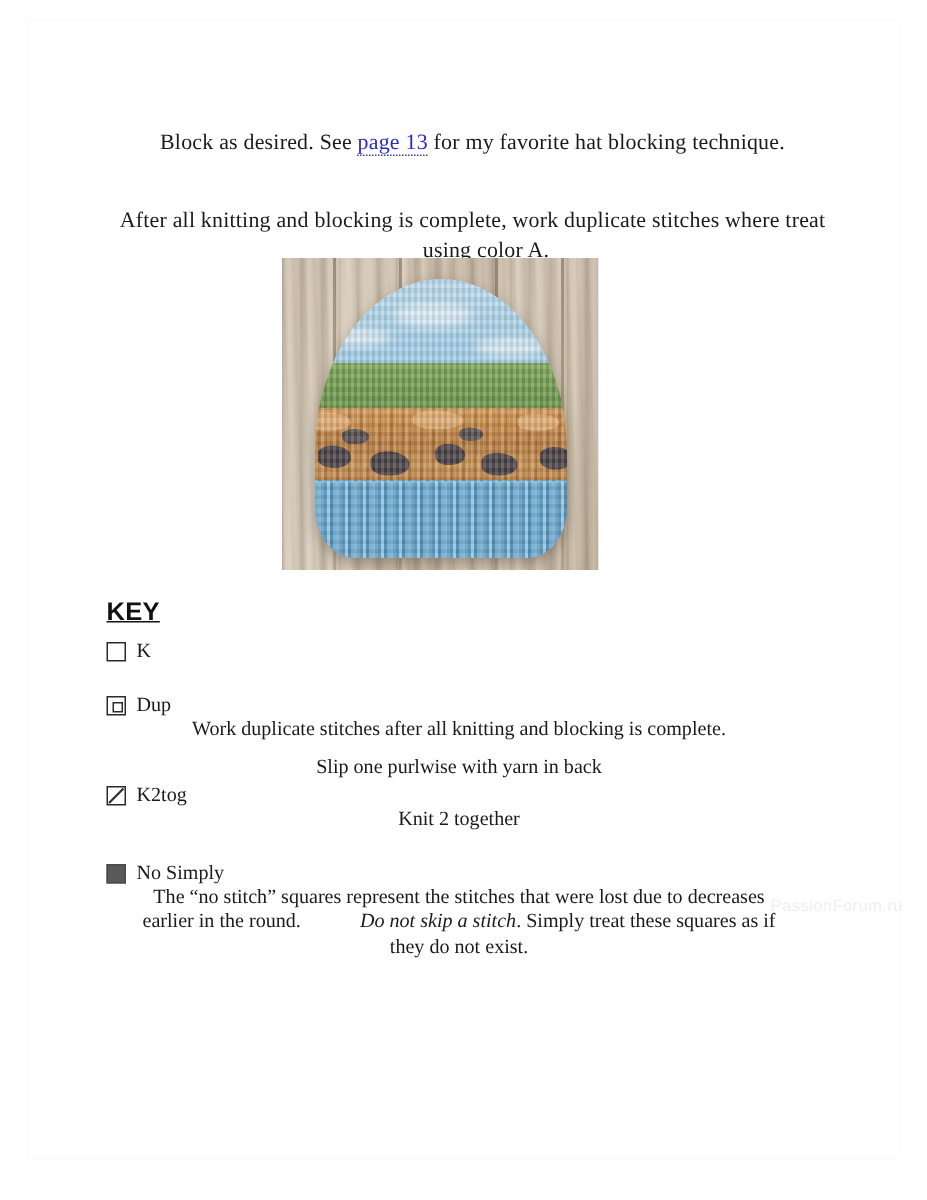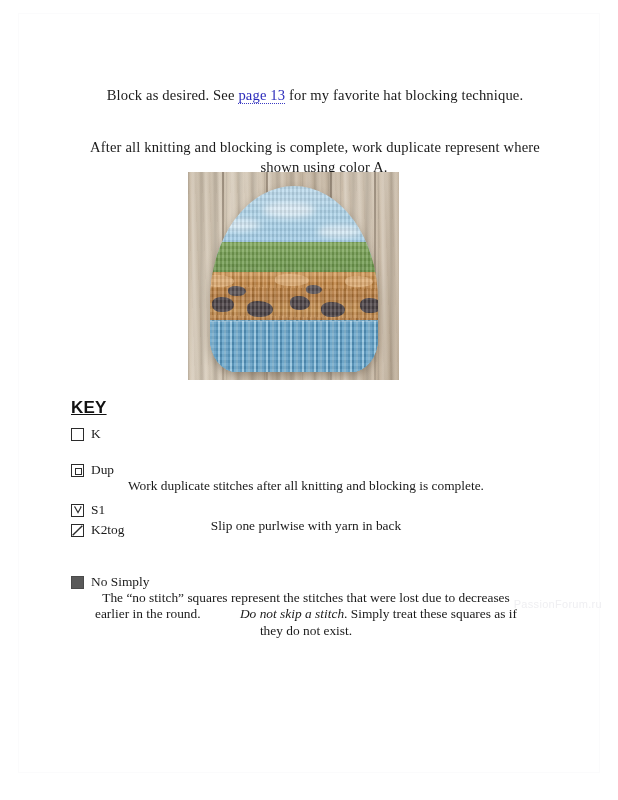--- a/index.html
+++ b/index.html
@@ -274,21 +274,21 @@
 </style>
 </head>
 <body>
 
 <div id="page-frame"></div>
 
 <div id="content">
 
   <p class="instr" id="instr-1"><span>Block as desired. See </span><a class="pagelink" href="#">page 13</a><span> for my favorite hat blocking technique.</span></p>
 
-  <p class="instr" id="instr-2">After all knitting and blocking is complete, work duplicate represent where shown using color A.</p>
+  <p class="instr" id="instr-2">After all knitting and blocking is complete, work duplicate stitches where treat using color A.</p>
 
   <div id="photo">
     <div class="wood"></div>
     <div class="wood-seam" style="left:34px;"></div>
     <div class="wood-seam" style="left:78px;"></div>
     <div class="wood-seam" style="left:142px;"></div>
     <div class="wood-seam" style="left:186px;"></div>
 
     <div class="hat">
 
@@ -341,40 +341,33 @@
 
   <div class="key-entry" id="entry-dup">
     <div class="key-head-row">
       <span class="sym sym-dup"></span>
       <span class="key-label">Dup</span>
     </div>
     <div class="key-desc">Work duplicate stitches after all knitting and blocking is complete.</div>
   </div>
 
   <div class="key-entry" id="entry-s1">
-    <div class="key-head-row">
-      <span class="sym sym-s1">
-        <svg class="vee" viewBox="0 0 10 10">
-          <polyline points="0.8,0.6 5,8.2 9.2,0.6" fill="none" stroke="#2b2b2b" stroke-width="1.4"></polyline>
-        </svg>
-      </span>
-      <span class="key-label">S1</span>
-    </div>
     <div class="key-desc">Slip one purlwise with yarn in back</div>
   </div>
 
   <div class="key-entry" id="entry-k2tog">
     <div class="key-head-row">
       <span class="sym sym-k2tog">
         <svg class="diag" viewBox="0 0 10 10">
           <line x1="0.6" y1="9.4" x2="9.4" y2="0.6" stroke="#2b2b2b" stroke-width="1.3"></line>
         </svg>
       </span>
       <span class="key-label">K2tog</span>
     </div>
+    <div class="key-desc">Knit 2 together</div>
   </div>
 
   <div class="key-entry" id="entry-nostitch">
     <div class="key-head-row">
       <span class="sym sym-nostitch"></span>
       <span class="key-label">No Simply</span>
     </div>
     <div class="key-desc"><span>The “no stitch” squares represent the stitches that were lost due to decreases earlier in the round. </span><em>Do not skip a stitch</em><span>. Simply treat these squares as if they do not exist.</span></div>
   </div>
 

